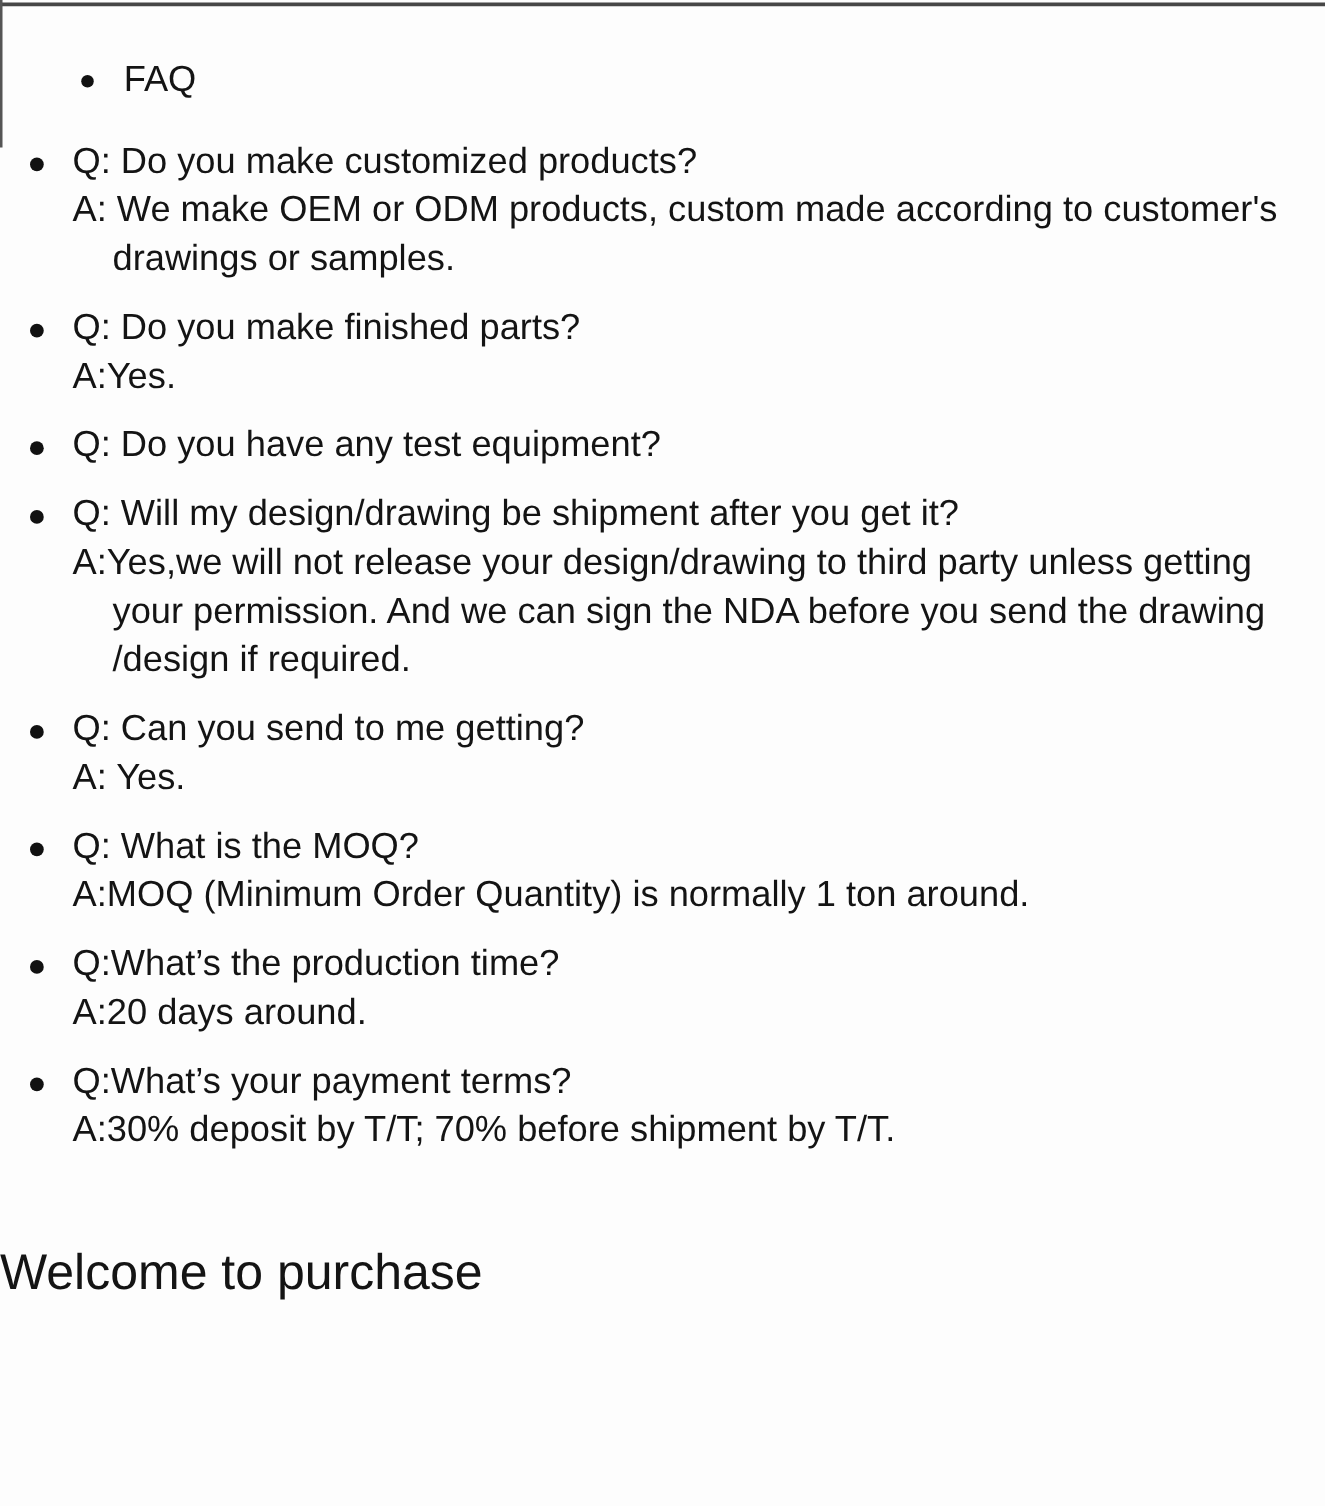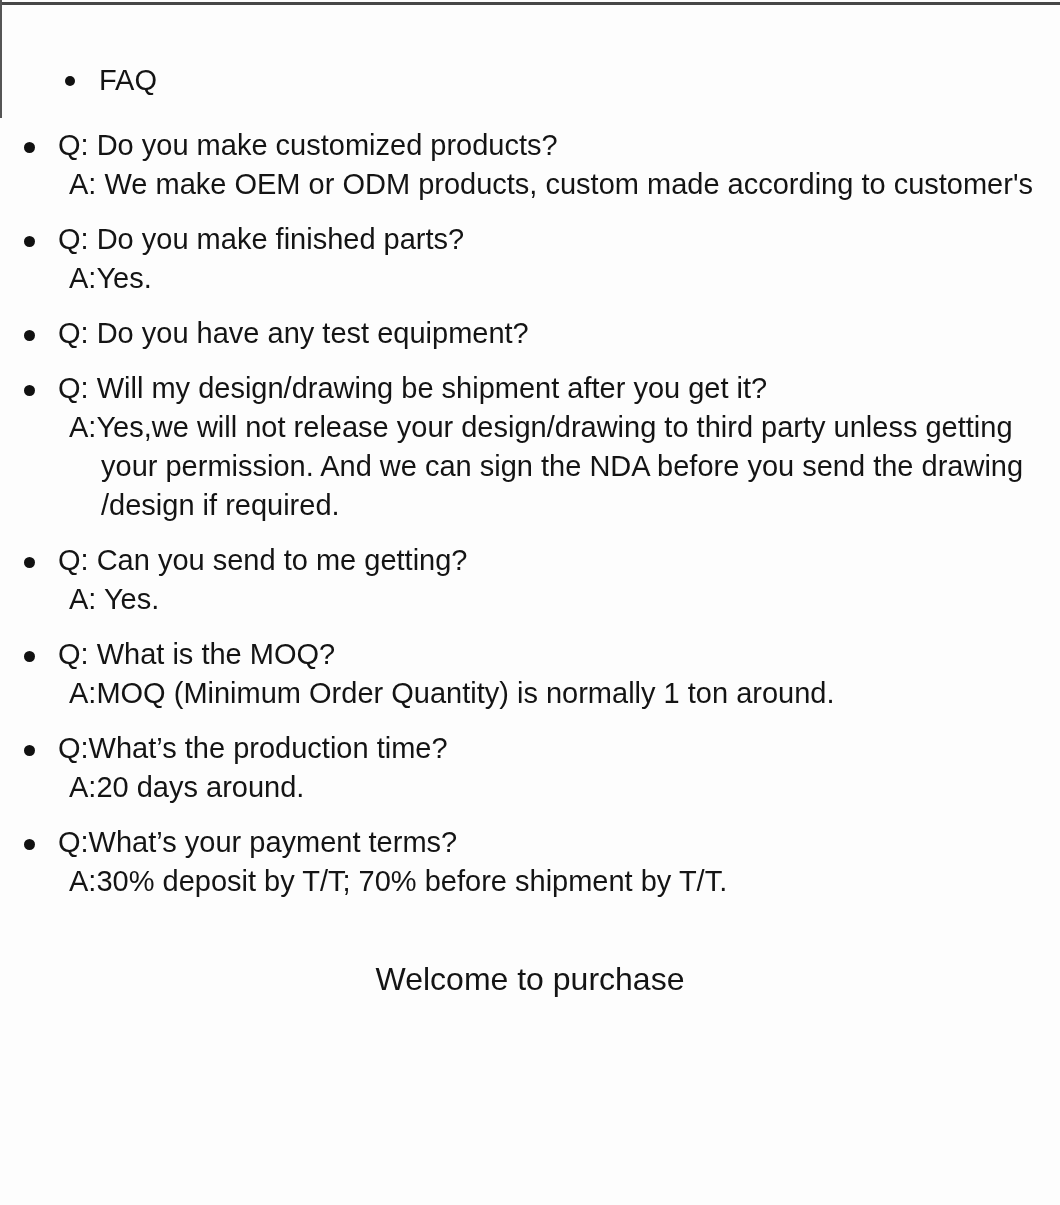--- a/index.html
+++ b/index.html
@@ -32,21 +32,21 @@
   .left-border {
     position: absolute;
     top: 0;
     left: 0;
     width: 2px;
     height: 118px;
     background: #555555;
   }
   .content {
     position: absolute;
-    top: 60px;
+    top: 44px;
     left: 0;
     width: 1060px;
   }
   .faq-header {
     position: relative;
     padding-left: 99px;
     height: 40px;
     line-height: 40px;
     font-size: 29px;
     margin-bottom: 26px;
@@ -78,33 +78,32 @@
     width: 11px;
     height: 11px;
     border-radius: 50%;
     background: #111;
   }
   .q-line {
     white-space: nowrap;
   }
   .a-line {
     white-space: nowrap;
-    margin-left: 11px;
   }
   .a-line.cont {
     padding-left: 32px;
   }
   .a-line b {
     font-weight: bold;
   }
   .footer {
-    margin-top: 58px;
+    margin-top: 74px;
     width: 1060px;
-    text-align: center;
-    font-size: 32px;
+    text-align: left;
+    font-size: 40px;
     line-height: 40px;
     white-space: nowrap;
   }
 </style>
 </head>
 <body>
 
 <div class="page">
   <div class="top-border"></div>
   <div class="left-border"></div>
@@ -114,20 +113,21 @@
     <div class="faq-header">
       <span class="dot"></span><span>FAQ</span>
     </div>
 
     <div class="faq-list">
   <div class="faq-item">
     <span class="dot"></span>
     <div class="q-line">Q: Do you make customized products?</div>
     <div>
             <div class="a-line">A: We make OEM or ODM products, custom made according to customer's</div>
+            <div class="a-line cont">drawings or samples.</div>
           </div>
   </div>
 
   <div class="faq-item">
     <span class="dot"></span>
     <div class="q-line">Q: Do you make finished parts?</div>
     <div>
             <div class="a-line">A:Yes.</div>
           </div>
   </div>

